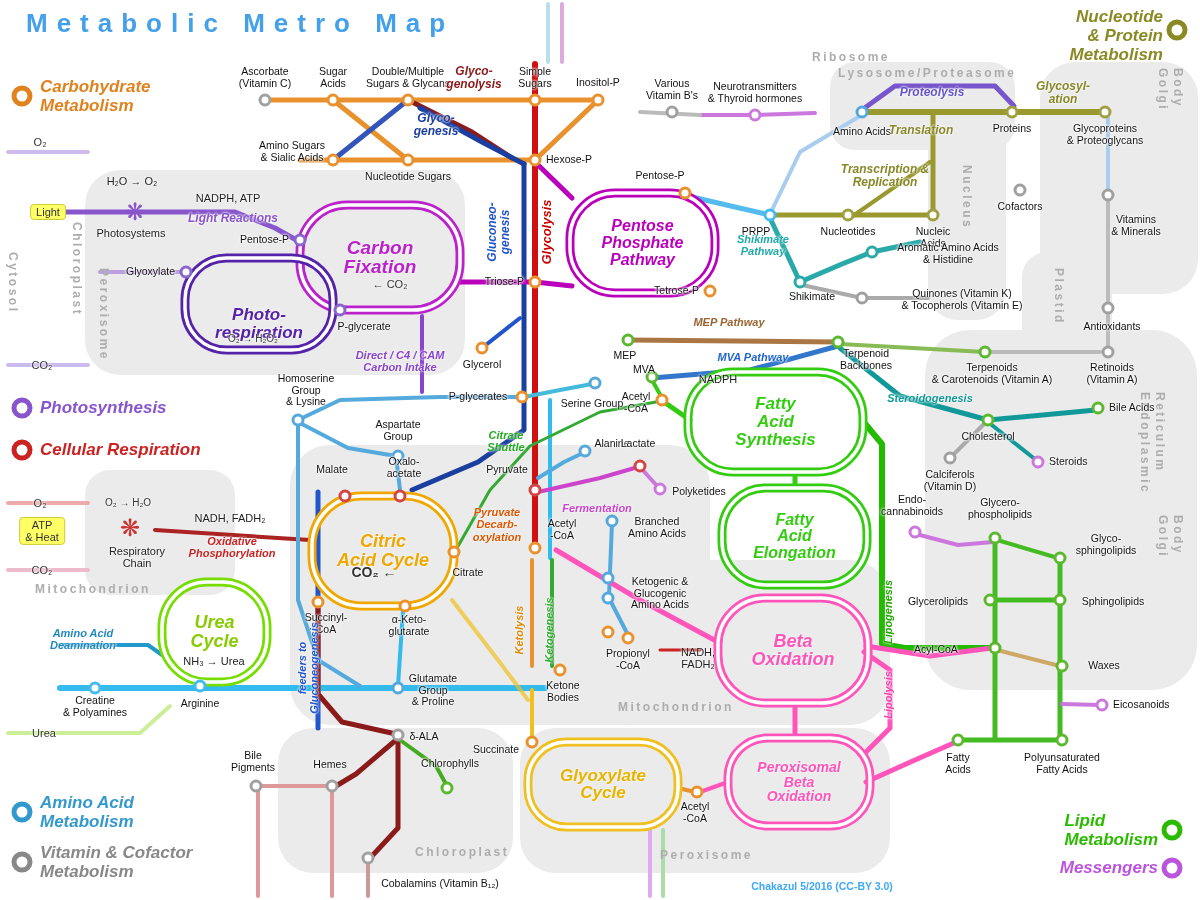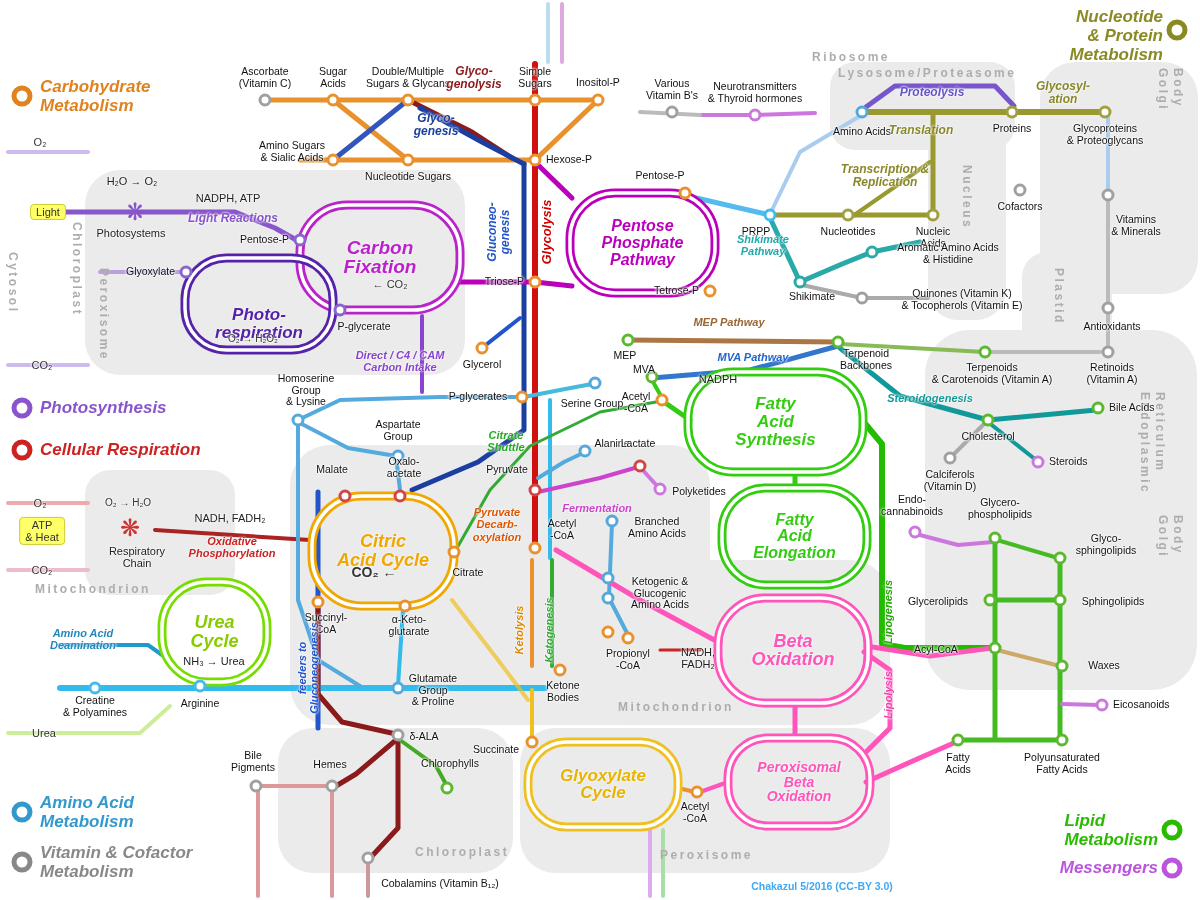--- a/index.html
+++ b/index.html
@@ -153,20 +153,21 @@
       <rect x="718" y="598" width="150" height="105" rx="47.25" fill="none" stroke="#ffffff" stroke-width="3.5"></rect>
       <rect x="728" y="738" width="142" height="88" rx="39.6" fill="none" stroke="#FF55BB" stroke-width="9"></rect>
       <rect x="728" y="738" width="142" height="88" rx="39.6" fill="none" stroke="#ffffff" stroke-width="3.5"></rect>
       <rect x="312" y="496" width="142" height="110" rx="49.5" fill="none" stroke="#F0A800" stroke-width="9"></rect>
       <rect x="312" y="496" width="142" height="110" rx="49.5" fill="none" stroke="#ffffff" stroke-width="3.5"></rect>
       <rect x="162" y="582" width="105" height="100" rx="45" fill="none" stroke="#77DD00" stroke-width="9"></rect>
       <rect x="162" y="582" width="105" height="100" rx="45" fill="none" stroke="#ffffff" stroke-width="3.5"></rect>
       <rect x="528" y="742" width="150" height="85" rx="38.25" fill="none" stroke="#F0C020" stroke-width="9"></rect>
       <rect x="528" y="742" width="150" height="85" rx="38.25" fill="none" stroke="#ffffff" stroke-width="3.5"></rect>
     </svg>
+  <div id="title">Metabolic Metro Map</div>
   <div id="credit">Chakazul 5/2016 (CC-BY 3.0)</div>
 <div class="loop-label" style="position: absolute; left: 380px; top: 257.5px; font-size: 19px; color: rgb(187, 34, 204);">Carbon
 Fixation</div>
     <div class="loop-label" style="position: absolute; left: 259px; top: 304px; font-size: 17px; color: rgb(85, 34, 170); margin-top: 20px;">Photo-
 respiration</div>
     <div class="loop-label" style="position: absolute; left: 642.5px; top: 243px; font-size: 16px; color: rgb(187, 0, 187);">Pentose
 Phosphate
 Pathway</div>
     <div class="loop-label" style="position: absolute; left: 775.5px; top: 422px; font-size: 17px; color: rgb(51, 204, 17);">Fatty
 Acid

